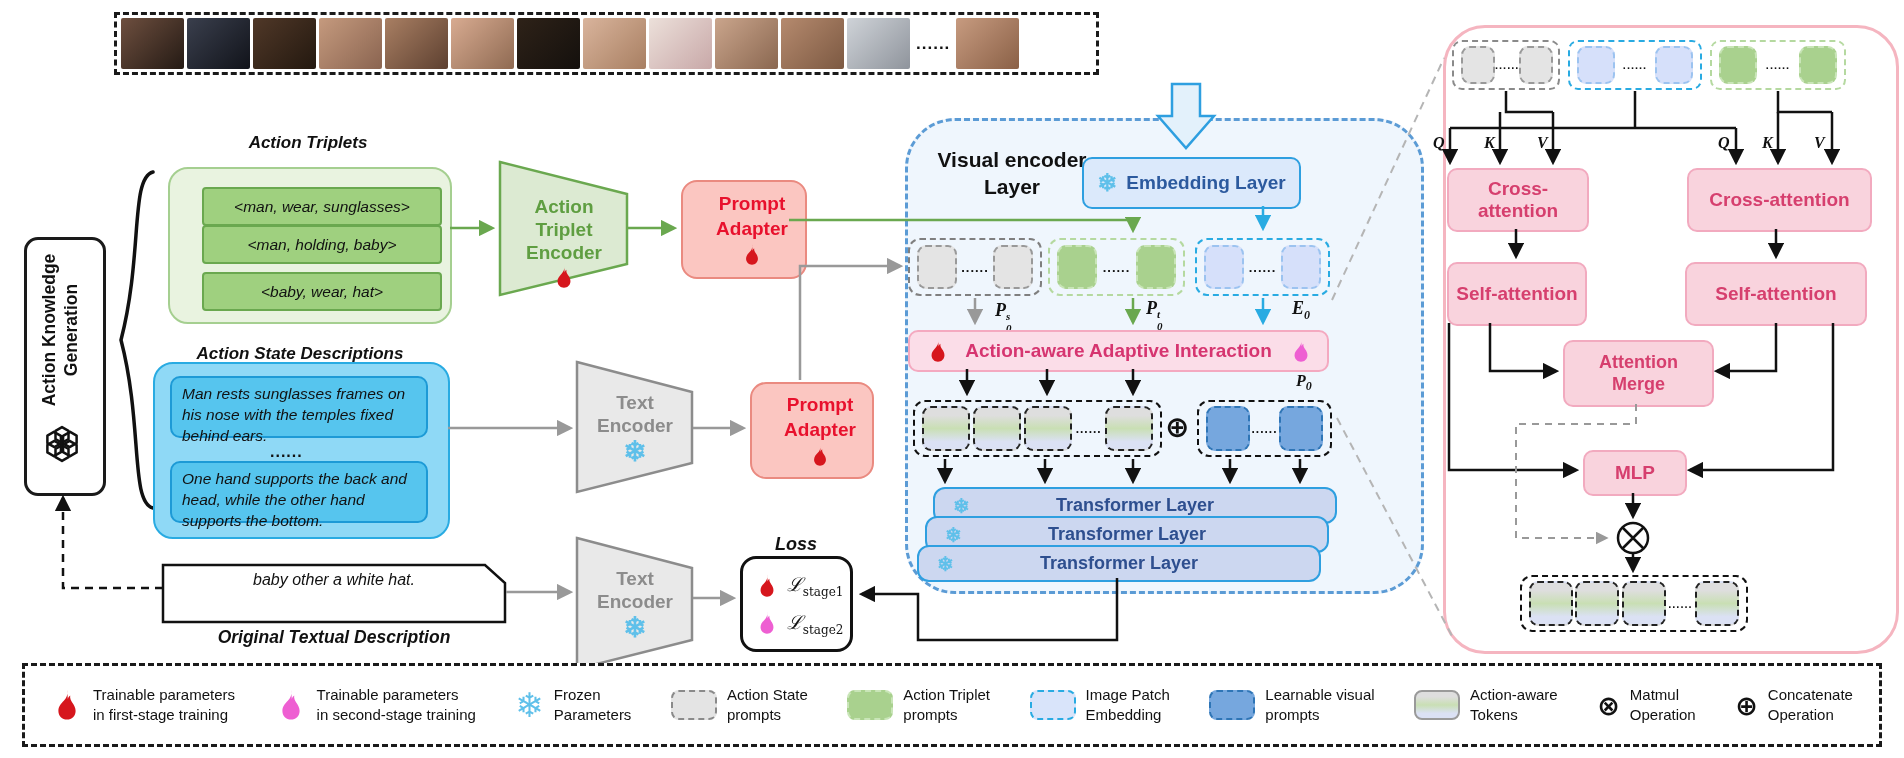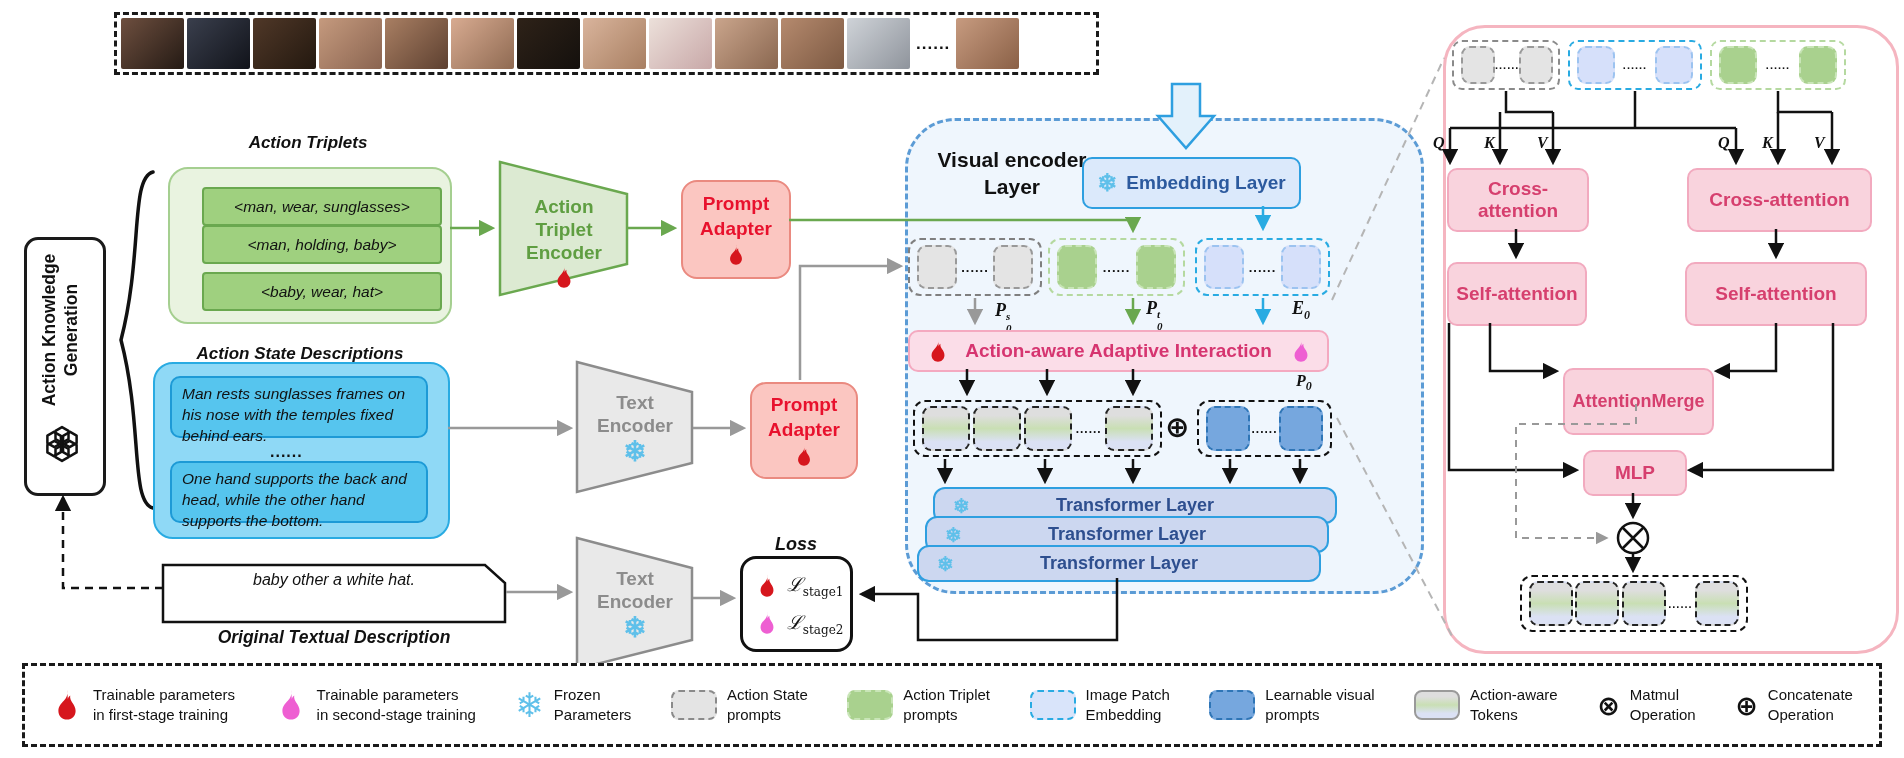--- a/index.html
+++ b/index.html
@@ -48,21 +48,21 @@
               border:2.5px solid #29abe2;border-radius:20px;}
   .state-box{left:170px;width:258px;background:#56c5ee;border:2px solid #1d9ad6;border-radius:10px;
              font-style:italic;font-size:15.5px;text-align:left;padding:6px 10px;box-sizing:border-box;line-height:1.35;}
   .orig-text{left:170px;top:568px;width:328px;height:52px;font-style:italic;font-size:16px;
              text-align:center;line-height:1.45;}
 
   
   .enc-label{font-weight:bold;text-align:center;line-height:1.2;}
   .adapter{width:106px;height:95px;background:#fbc6c1;border:2.5px solid #ea8a80;border-radius:16px;
            color:#e8112d;font-weight:bold;font-size:19px;text-align:center;line-height:1.2;
-           display:flex;flex-direction:column;align-items:center;justify-content:center;gap:2px;}
+           display:flex;flex-direction:column;align-items:center;justify-content:center;gap:2px;padding-left:16px;}
   .flame{display:inline-block;line-height:0;}
   .flame svg{width:1em;height:1.05em;}
   .snow{color:#5fc0ea;line-height:1;}
 
   .loss-box{left:740px;top:556px;width:113px;height:96px;border:3px solid #111;border-radius:16px;background:#fff;
             display:flex;flex-direction:column;justify-content:center;gap:10px;padding-left:12px;box-sizing:border-box;}
   .loss-row{display:flex;align-items:center;gap:8px;}
   .lmath{font-family:"DejaVu Serif",serif;font-size:19px;font-style:italic;}
   .lmath sub{font-size:12px;font-style:normal;}
 
@@ -325,21 +325,21 @@
 <div class="abs qkv z2" style="left:1484px;top:134px;">K</div>
 <div class="abs qkv z2" style="left:1537px;top:134px;">V</div>
 <div class="abs qkv z2" style="left:1718px;top:134px;">Q</div>
 <div class="abs qkv z2" style="left:1762px;top:134px;">K</div>
 <div class="abs qkv z2" style="left:1814px;top:134px;">V</div>
 
 <div class="abs pk z2" style="left:1447px;top:168px;width:138px;height:60px;font-size:19px;">Cross-attention</div>
 <div class="abs pk z2" style="left:1687px;top:168px;width:181px;height:60px;font-size:19px;">Cross-attention</div>
 <div class="abs pk z2" style="left:1447px;top:262px;width:136px;height:60px;font-size:19px;">Self-attention</div>
 <div class="abs pk z2" style="left:1685px;top:262px;width:178px;height:60px;font-size:19px;">Self-attention</div>
-<div class="abs pk z2" style="left:1563px;top:340px;width:147px;height:63px;font-size:18px;line-height:1.2;margin-top:28px;">
+<div class="abs pk z2" style="left:1563px;top:340px;width:147px;height:63px;font-size:18px;flex-direction:column;line-height:1.2;">
   <div>Attention</div>
   <div>Merge</div>
 </div>
 <div class="abs pk z2" style="left:1583px;top:450px;width:100px;height:42px;font-size:19px;">MLP</div>
 
 <div class="abs tok-group z2" style="left:1520px;top:575px;width:228px;height:57px;border:2.5px dashed #111;border-radius:12px;">
   <span class="tok" style="width:40px;height:41px;border:2px dashed #222;background:linear-gradient(180deg,#dedede 18%,#c9dfb4 50%,#dbe1f4 82%);"></span>
   <span class="tok" style="width:40px;height:41px;border:2px dashed #222;background:linear-gradient(180deg,#dedede 18%,#c9dfb4 50%,#dbe1f4 82%);"></span>
   <span class="tok" style="width:40px;height:41px;border:2px dashed #222;background:linear-gradient(180deg,#dedede 18%,#c9dfb4 50%,#dbe1f4 82%);"></span>
   <span class="dots" style="font-size:11px;">......</span>

